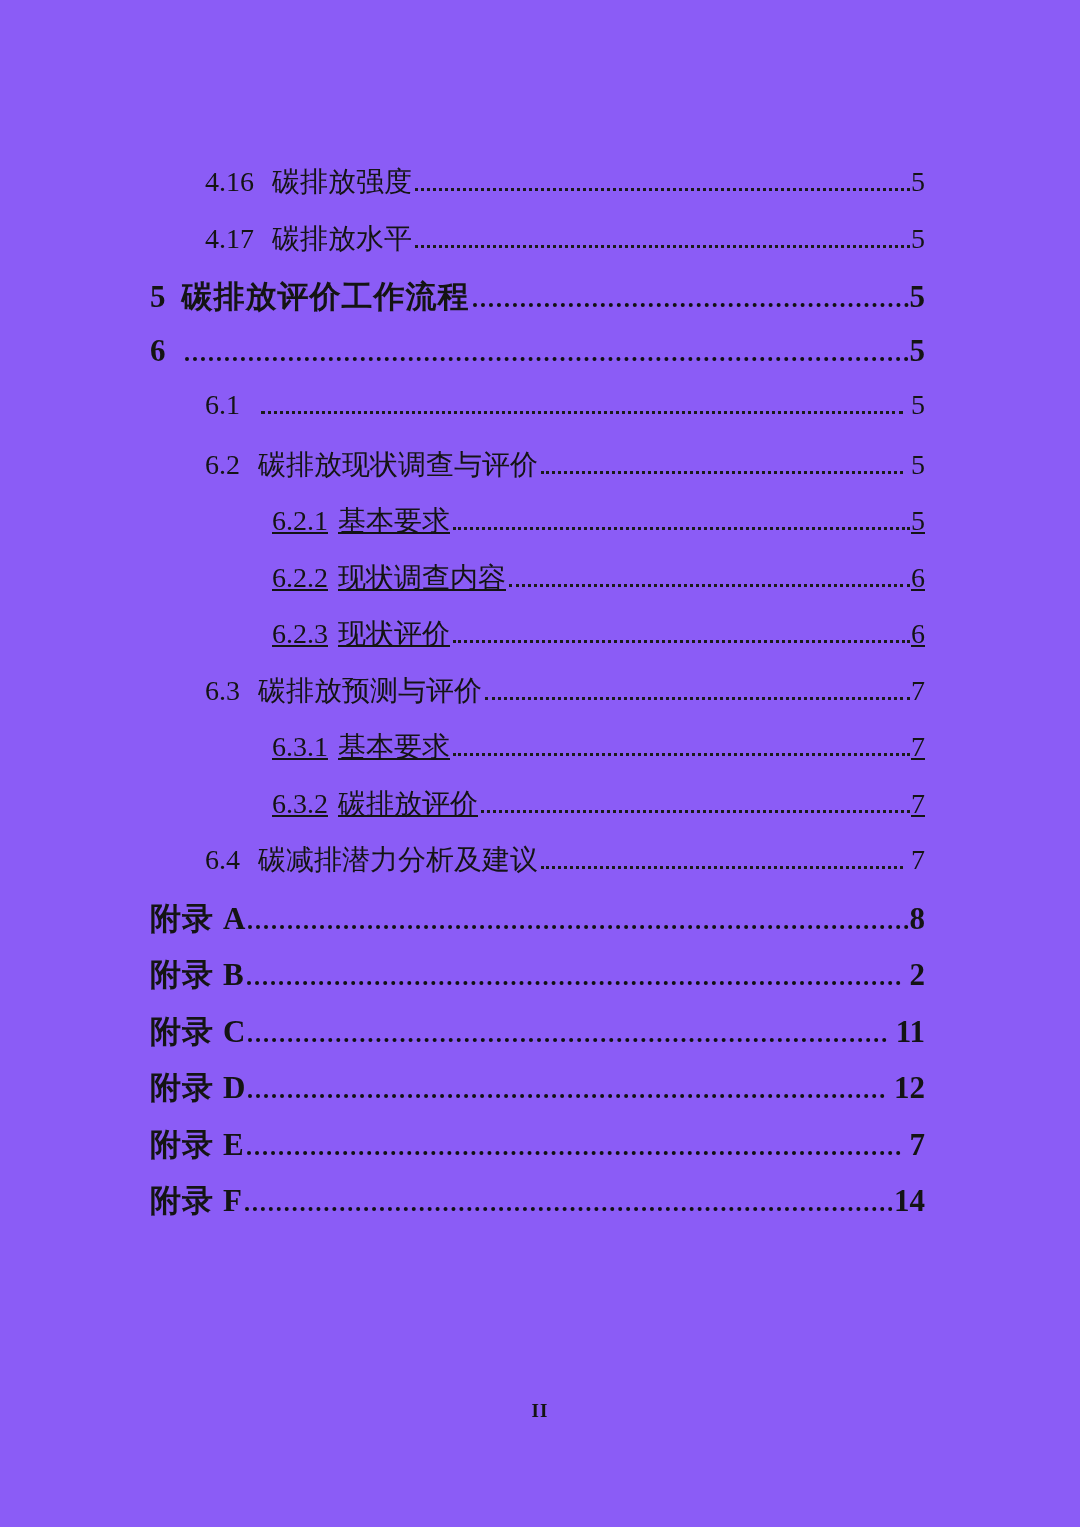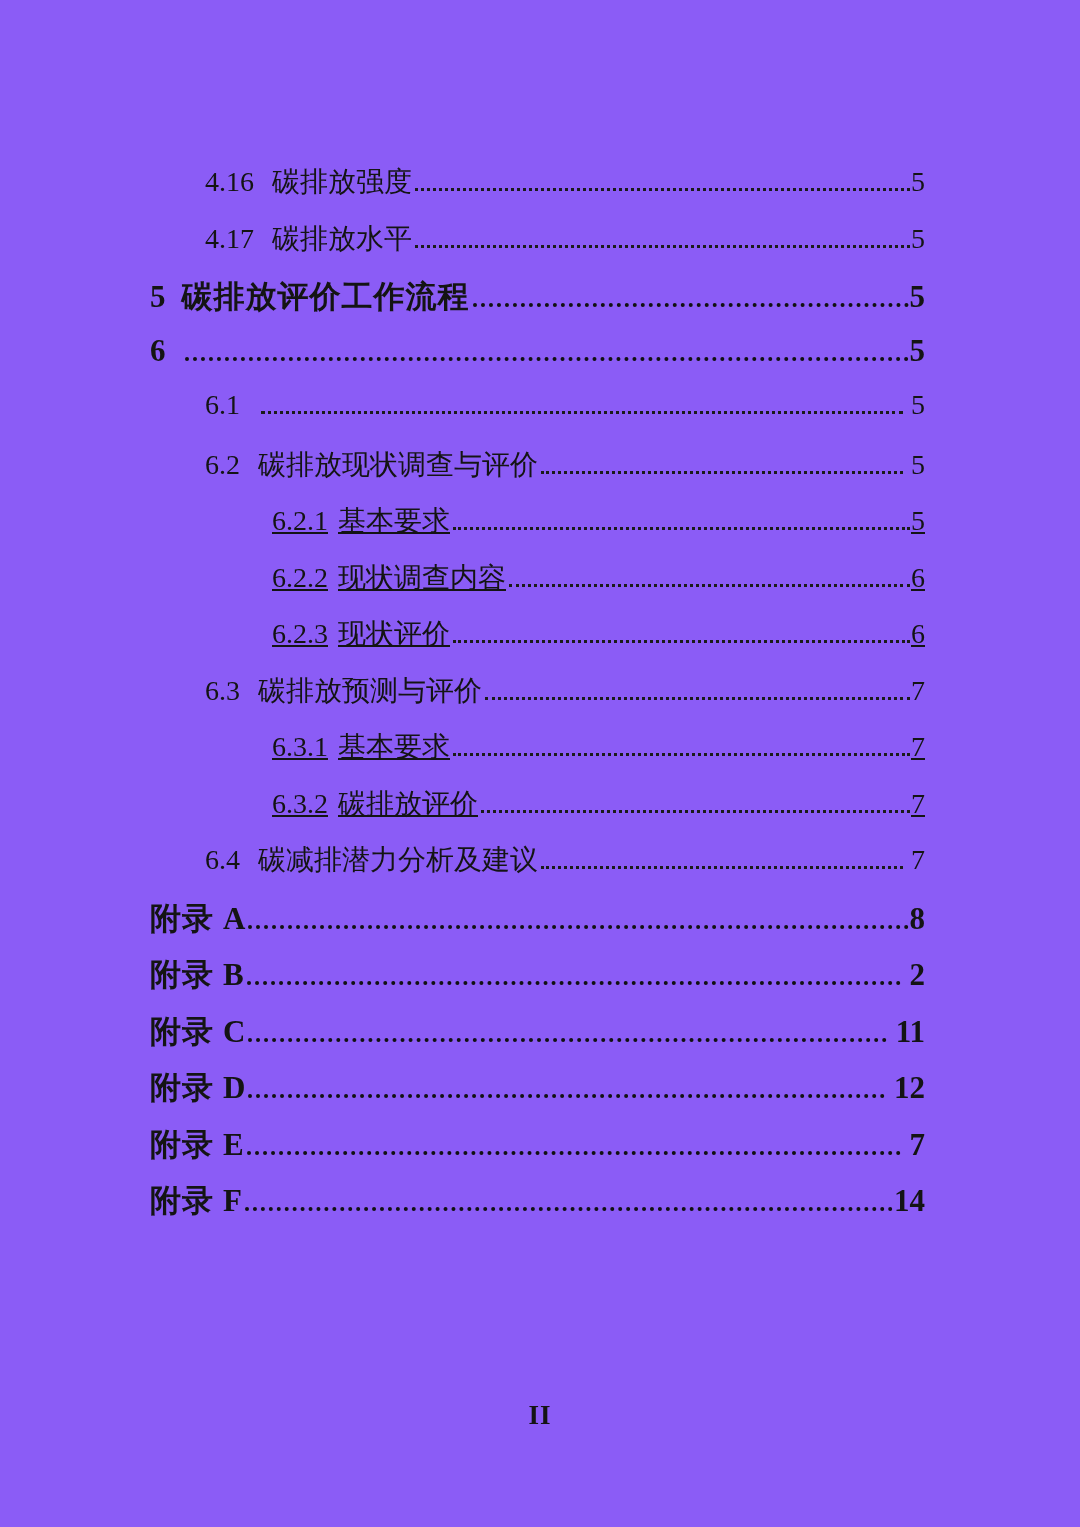--- a/index.html
+++ b/index.html
@@ -61,21 +61,21 @@
     letter-spacing: 1px;
   }
   .footer {
     position: absolute;
     left: 0;
     right: 0;
     top: 1400px;
     text-align: center;
   }
   .footer .folio {
-    font-size: 27px;
+    font-size: 19px;
     font-weight: 700;
     letter-spacing: 1px;
   }
 </style>
 </head>
 <body>
 
 <div class="page">
   <nav class="toc" id="toc">
   <div class="toc-row level-2 type-item">

